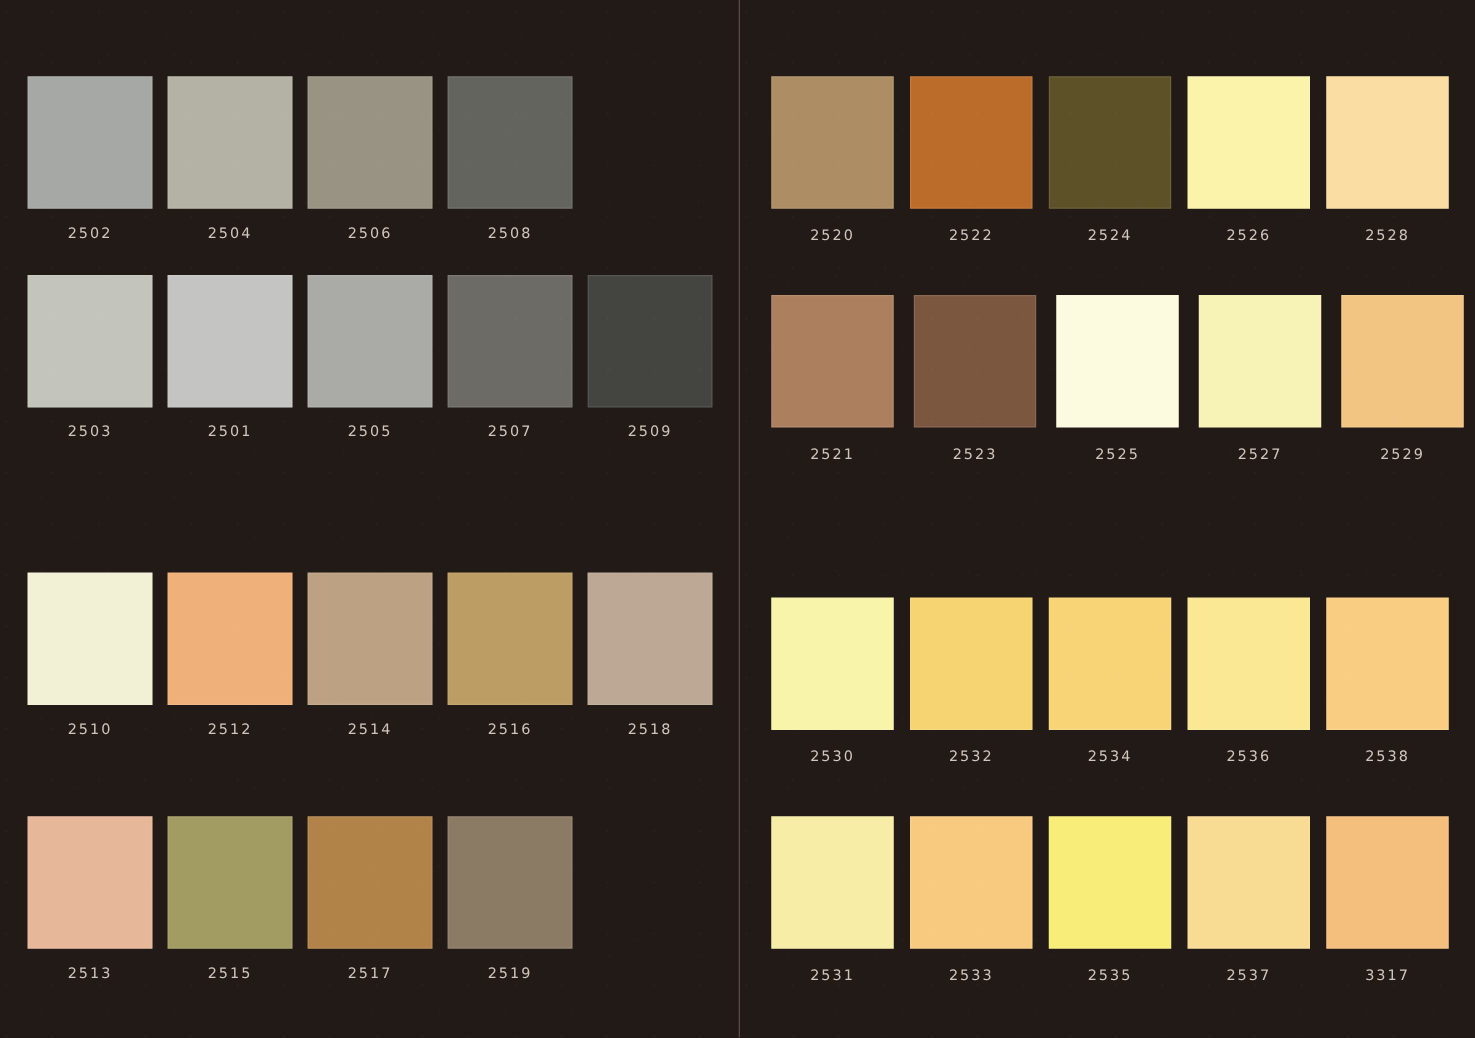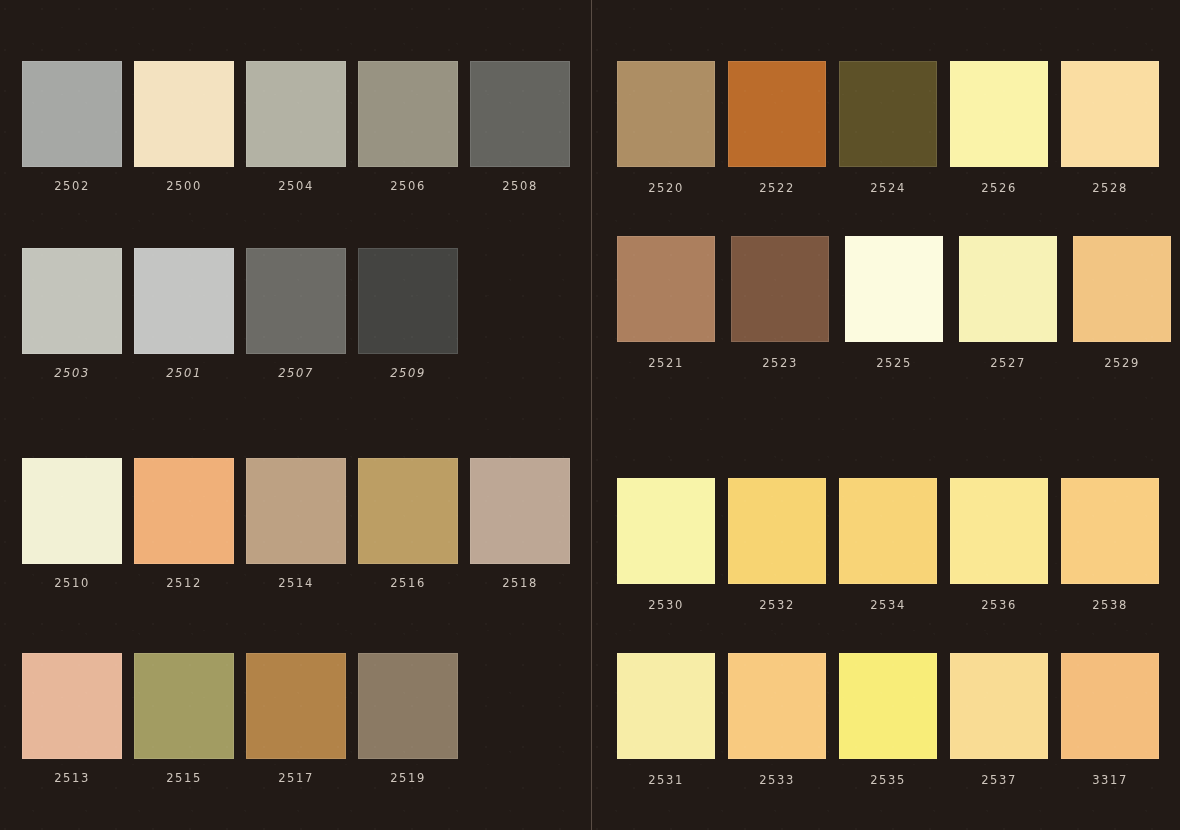--- a/index.html
+++ b/index.html
@@ -38,21 +38,21 @@
     opacity: .75;
   }
 
   .row {
     position: absolute;
     display: flex;
   }
   
   #panel-left .row  { left: 22px; gap: 12px; }
   #panel-left .row.r0 { top: 61px; justify-content: center; }
-  #panel-left .row.r1 { top: 248px; font-style: italic; }
+  #panel-left .row.r1 { top: 220px; }
   #panel-left .row.r2 { top: 458px; }
   #panel-left .row.r3 { top: 653px; }
 
   
   #panel-right .row { left: 25px; gap: 13px; }
   #panel-right .row.r0 { top: 61px; }
   #panel-right .row.r1 { top: 236px; gap: 16px; }
   #panel-right .row.r2 { top: 478px; }
   #panel-right .row.r3 { top: 653px; }
 
@@ -101,24 +101,20 @@
 
 <div id="page">
 
   <div class="panel" id="panel-left">
       <div class="row r0">
         <div class="cell">
           <div class="swatch" style="background: rgb(166, 168, 165);"></div>
           <div class="label">2502</div>
         </div>
         <div class="cell">
-          <div class="swatch" style="background: rgb(243, 226, 192);"></div>
-          <div class="label">2500</div>
-        </div>
-        <div class="cell">
           <div class="swatch" style="background: rgb(179, 178, 164);"></div>
           <div class="label">2504</div>
         </div>
         <div class="cell">
           <div class="swatch" style="background: rgb(152, 147, 130);"></div>
           <div class="label">2506</div>
         </div>
         <div class="cell">
           <div class="swatch" style="background: rgb(100, 100, 95);"></div>
           <div class="label">2508</div>
@@ -127,20 +123,24 @@
       <div class="row r1">
         <div class="cell">
           <div class="swatch" style="background: rgb(195, 196, 187);"></div>
           <div class="label">2503</div>
         </div>
         <div class="cell">
           <div class="swatch" style="background: rgb(196, 197, 195);"></div>
           <div class="label">2501</div>
         </div>
         <div class="cell">
+          <div class="swatch" style="background: rgb(170, 170, 166);"></div>
+          <div class="label">2505</div>
+        </div>
+        <div class="cell">
           <div class="swatch" style="background: rgb(108, 107, 102);"></div>
           <div class="label">2507</div>
         </div>
         <div class="cell">
           <div class="swatch" style="background: rgb(68, 68, 65);"></div>
           <div class="label">2509</div>
         </div>
       </div>
       <div class="row r2">
         <div class="cell">

